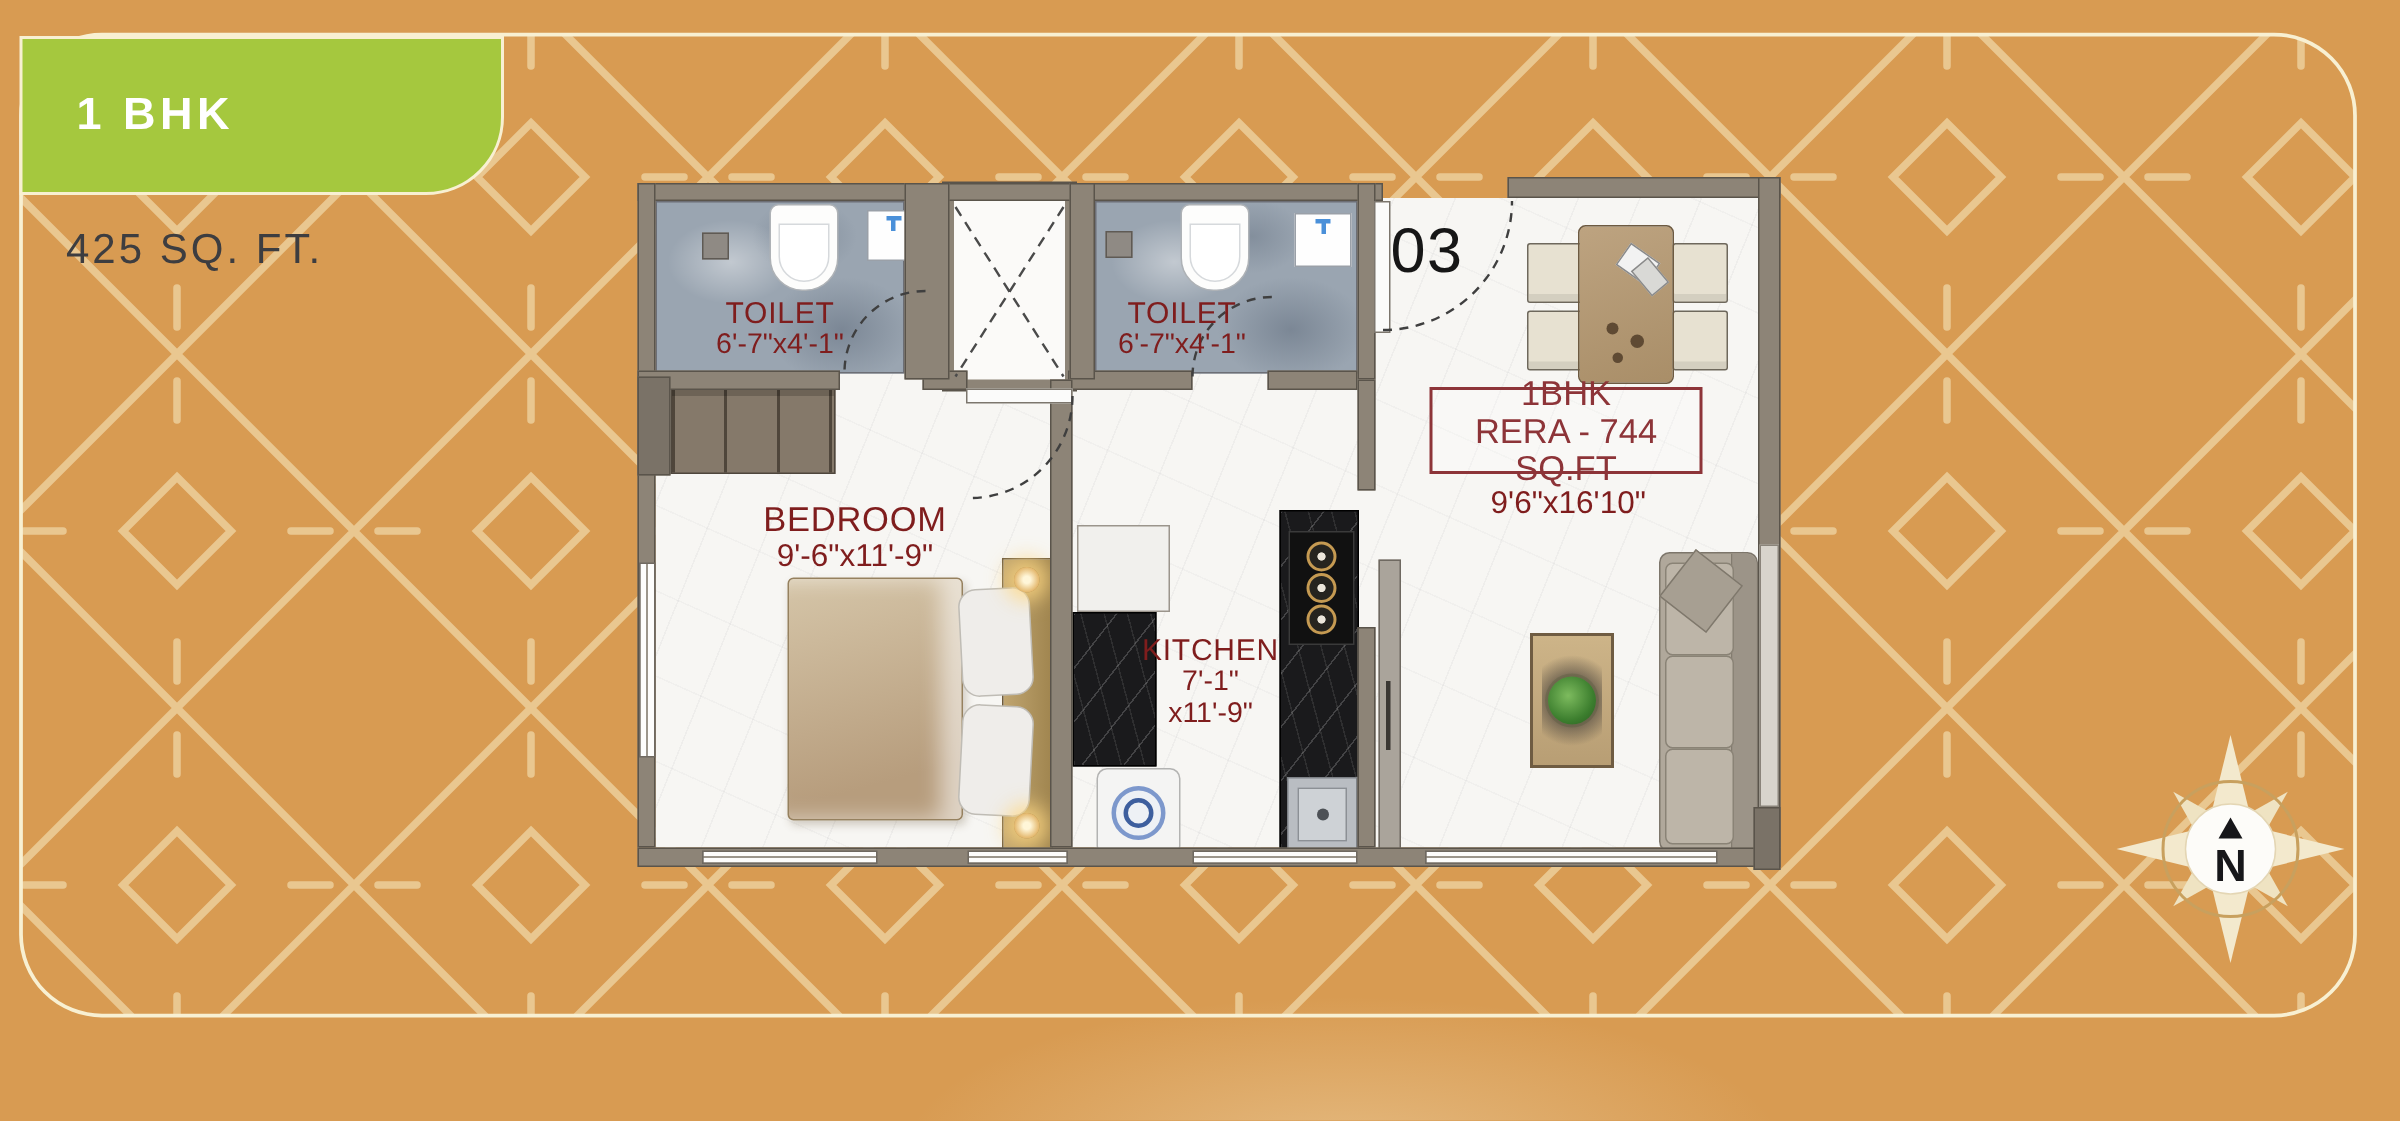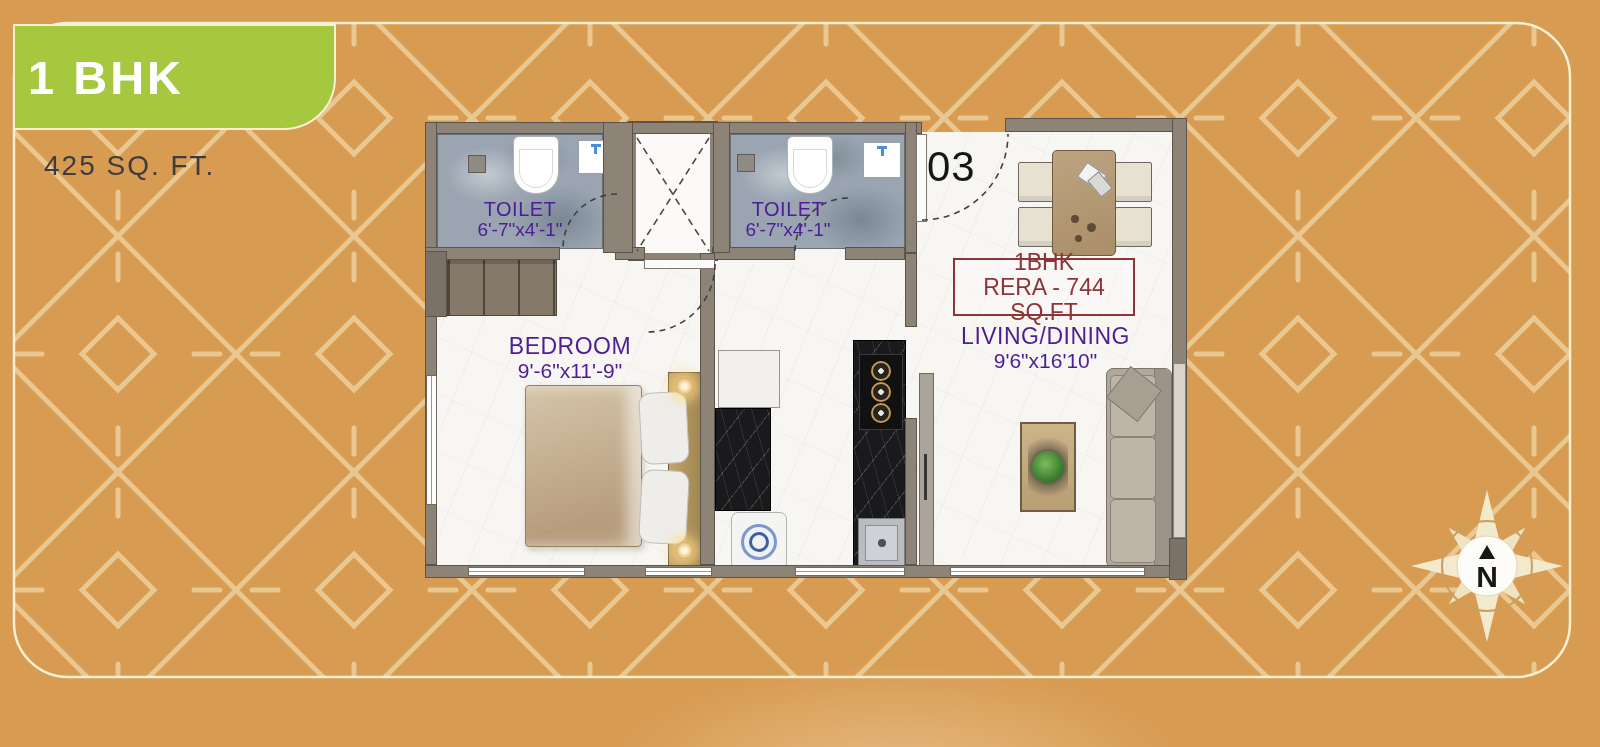--- a/index.html
+++ b/index.html
@@ -11,21 +11,21 @@
       #d89b52;
   }
   .stage{position:relative;width:1600px;height:747px;}
   .bg-svg{position:absolute;left:0;top:0;}
   
   .badge{
     position:absolute;left:13px;top:24px;width:323px;height:106px;
     background:#a5c83e;border:2px solid #f8f0d2;box-sizing:border-box;
     border-radius:0 0 52px 0;display:flex;align-items:center;
   }
-  .badge span{color:#fff;font-size:47px;font-weight:bold;letter-spacing:3px;padding-left:13px;}
+  .badge span{color:#fff;font-size:30px;font-weight:bold;letter-spacing:3px;padding-left:36px;}
   .area-text{position:absolute;left:44px;top:150px;font-size:28px;color:#3d3d40;letter-spacing:2px;}
   
   .plan{position:absolute;left:425px;top:118px;width:762px;height:462px;}
   .wall{position:absolute;box-sizing:border-box;background:#8d8477;border:1px solid #5a544b;}
   .wall.dark{background:#7a7267;}
   .floor{position:absolute;box-sizing:border-box;}
   .floor.marble{
     background-color:#f7f6f3;
     background-image:
       repeating-linear-gradient(112deg, rgba(140,140,148,.08) 0 1px, transparent 1px 38px),
@@ -51,21 +51,21 @@
     border:1px solid #000;
   }
   .window{position:absolute;box-sizing:border-box;background:
       linear-gradient(180deg,#fdfdfc 42%, #9c968c 42%, #9c968c 58%, #fdfdfc 58%);
       border:1px solid #6f6961;}
   .window.v{background:linear-gradient(90deg,#fdfdfc 42%, #9c968c 42%, #9c968c 58%, #fdfdfc 58%);}
   .window.lite{background:#d8d4cc;border:1px solid #8a847a;}
   .leaf{position:absolute;box-sizing:border-box;background:#fbfbfa;border:1px solid #7c766d;}
   .arcs{position:absolute;left:0;top:0;pointer-events:none;}
   
-  .rlabel{position:absolute;text-align:center;color:#4c1d95;line-height:1.1;}
+  .rlabel{position:absolute;text-align:center;color:#7f1d1d;line-height:1.1;}
   .rlabel .nm{display:block;font-size:20px;letter-spacing:.5px;}
   .rlabel .dm{display:block;font-size:19px;}
   .rlabel.big .nm{font-size:23px;}
   .rlabel.big .dm{font-size:21px;}
   .unit-no{position:absolute;font-size:42px;color:#161616;letter-spacing:1px;}
   .rera{
     position:absolute;border:2px solid #8d3438;color:#8d3438;
     display:flex;flex-direction:column;justify-content:center;text-align:center;
     font-size:23px;line-height:25px;background:rgba(255,255,255,.25);
   }
@@ -281,18 +281,22 @@
     </div>
     <div class="unit-no" style="left:502px;top:25px;">03</div>
     <div class="rera" style="left:528px;top:140px;width:178px;height:54px;">
       <span>1BHK</span>
       <span>RERA - 744 SQ.FT</span>
     </div>
     <div class="rlabel big" style="left:55px;top:216px;width:180px;">
       <span class="nm">BEDROOM</span>
       <span class="dm">9'-6"x11'-9"</span>
     </div>
+    <div class="rlabel" style="left:330px;top:305px;width:104px;">
+      <span class="nm">KITCHEN</span>
+      <span class="dm">7'-1"</span>
+      <span class="dm">x11'-9"</span>
+    </div>
     <div class="rlabel big" style="left:498px;top:206px;width:245px;">
-      <span class="nm">LIVING/DINING</span>
       <span class="dm">9'6"x16'10"</span>
     </div>
   </div>
 </div>
 
 </body></html>

